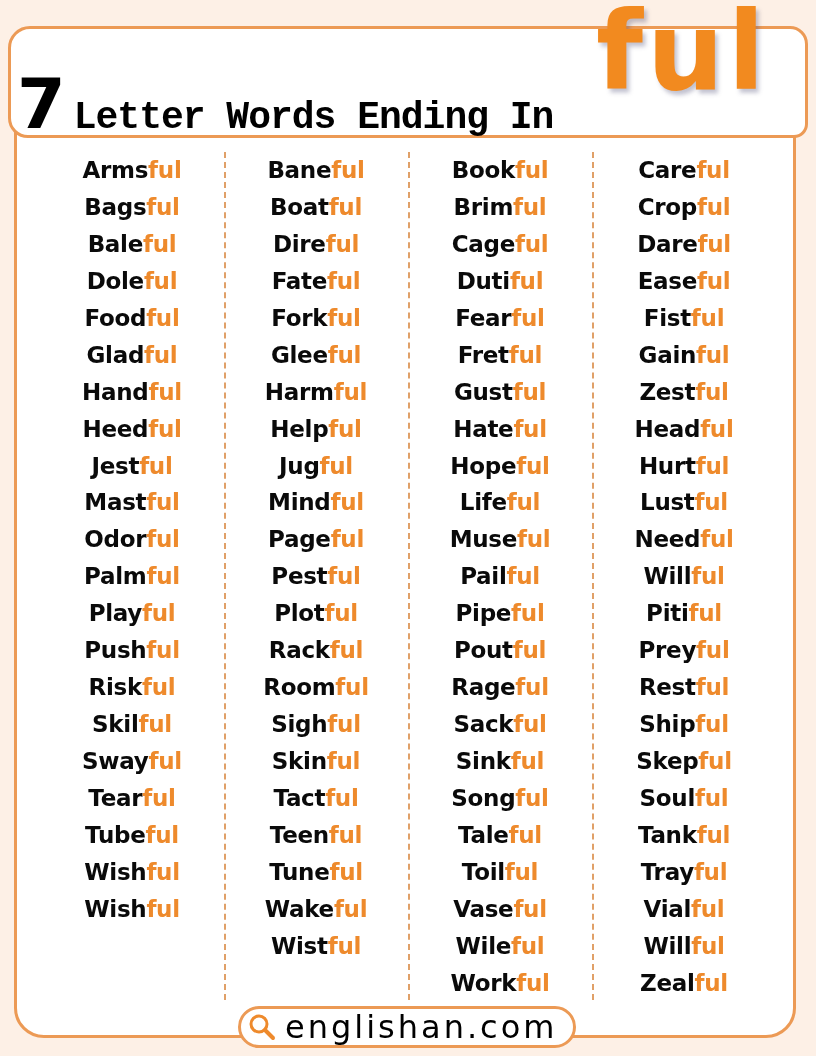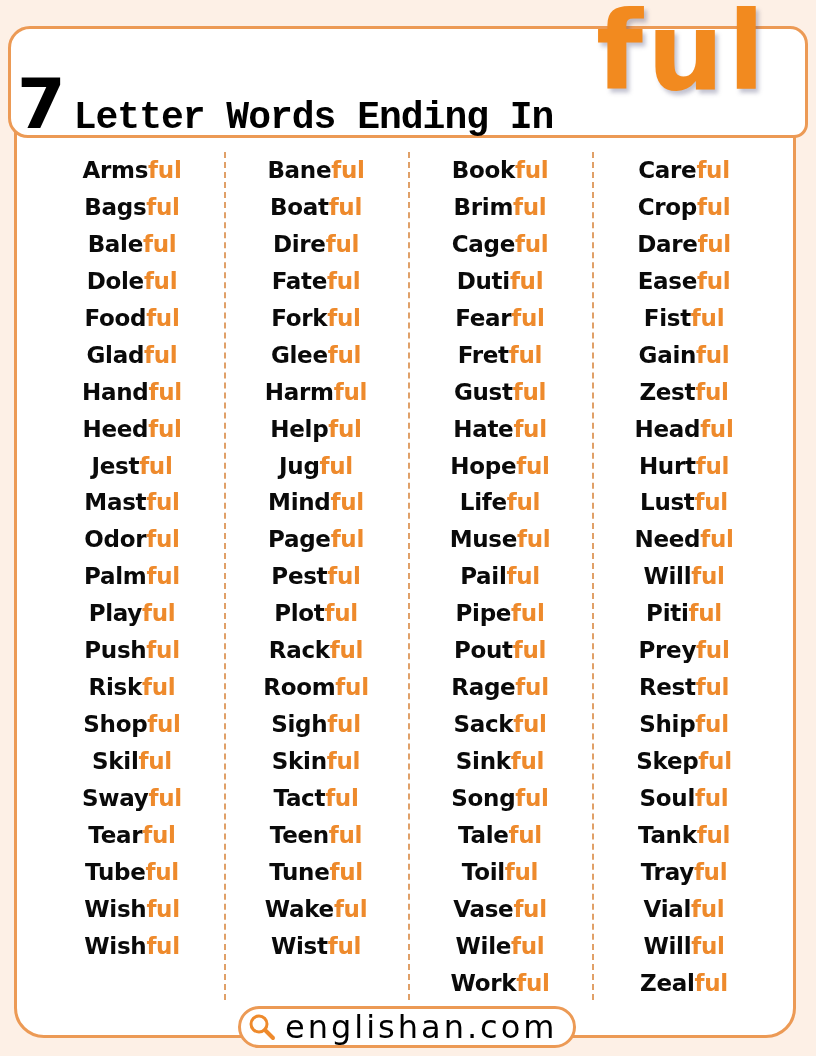--- a/index.html
+++ b/index.html
@@ -162,21 +162,20 @@
       <div class="word"><span class="stem">Glad</span><span class="suffix">ful</span></div>
       <div class="word"><span class="stem">Hand</span><span class="suffix">ful</span></div>
       <div class="word"><span class="stem">Heed</span><span class="suffix">ful</span></div>
       <div class="word"><span class="stem">Jest</span><span class="suffix">ful</span></div>
       <div class="word"><span class="stem">Mast</span><span class="suffix">ful</span></div>
       <div class="word"><span class="stem">Odor</span><span class="suffix">ful</span></div>
       <div class="word"><span class="stem">Palm</span><span class="suffix">ful</span></div>
       <div class="word"><span class="stem">Play</span><span class="suffix">ful</span></div>
       <div class="word"><span class="stem">Push</span><span class="suffix">ful</span></div>
       <div class="word"><span class="stem">Risk</span><span class="suffix">ful</span></div>
-      <div class="word"><span class="stem">Shop</span><span class="suffix">ful</span></div>
       <div class="word"><span class="stem">Skil</span><span class="suffix">ful</span></div>
       <div class="word"><span class="stem">Sway</span><span class="suffix">ful</span></div>
       <div class="word"><span class="stem">Tear</span><span class="suffix">ful</span></div>
       <div class="word"><span class="stem">Tube</span><span class="suffix">ful</span></div>
       <div class="word"><span class="stem">Wish</span><span class="suffix">ful</span></div>
       <div class="word"><span class="stem">Wish</span><span class="suffix">ful</span></div>
     </div>
     <div class="column">
       <div class="word"><span class="stem">Bane</span><span class="suffix">ful</span></div>
       <div class="word"><span class="stem">Boat</span><span class="suffix">ful</span></div>

